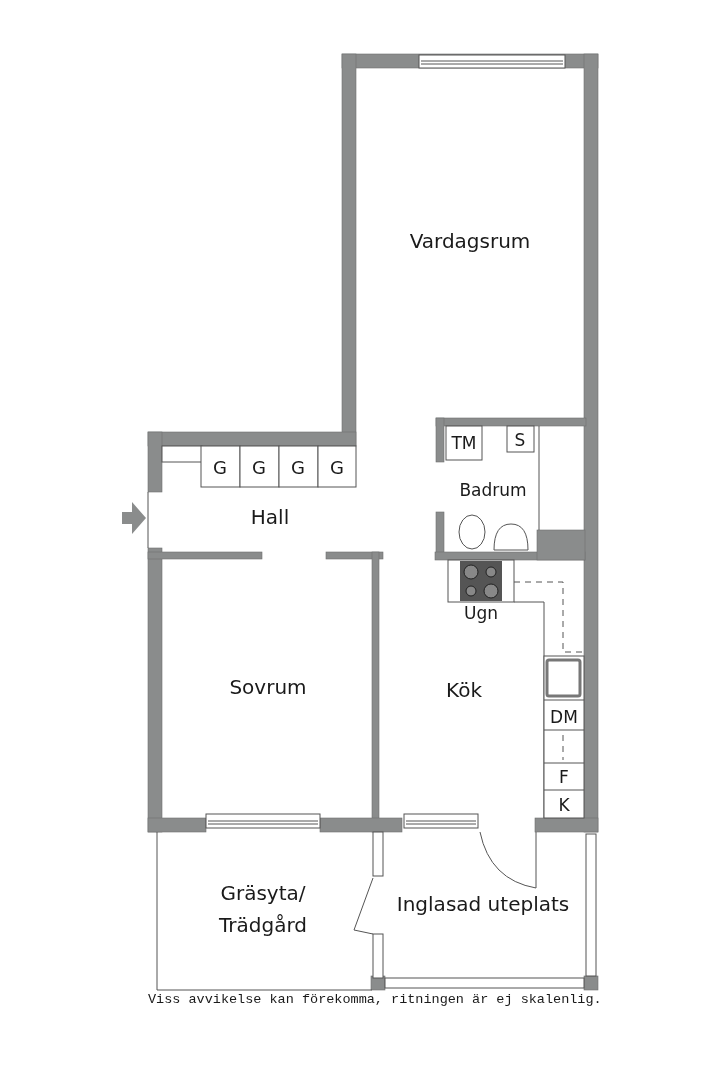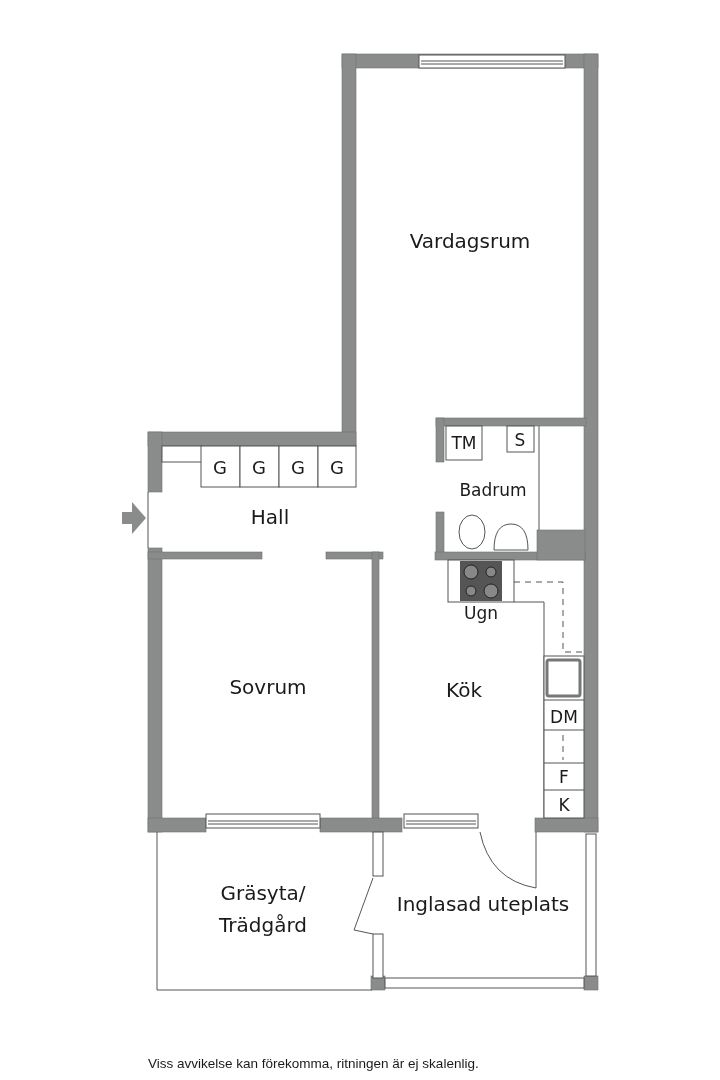--- a/index.html
+++ b/index.html
@@ -2,21 +2,21 @@
 <html><head>
 <meta charset="utf-8">
 <style>
   html,body{margin:0;padding:0;background:#ffffff;}
   body{width:720px;height:1080px;position:relative;overflow:hidden;font-family:"DejaVu Sans","Liberation Sans",sans-serif;}
   #plan{position:absolute;left:0;top:0;}
   .lbl{font-family:"DejaVu Sans","Liberation Sans",sans-serif;fill:#1a1a1a;}
   .room{font-size:20px;}
   .small{font-size:17px;}
   .app{font-size:18px;}
-  .note{position:absolute;left:148px;top:1056px;font-size:13.5px;color:#1a1a1a;font-family:Liberation Sans, sans-serif;}
+  .note{position:absolute;left:148px;top:992px;font-size:13.5px;color:#1a1a1a;font-family:Liberation Mono, monospace;}
 </style>
 </head>
 <body>
 
 <svg id="plan" width="720" height="1080" viewBox="0 0 720 1080" xmlns="http://www.w3.org/2000/svg">
   <g fill="#8a8c8c" stroke="#6e7070" stroke-width="0.6">
 
     <rect x="342" y="54" width="256" height="14"></rect>
     <rect x="342" y="54" width="14" height="392"></rect>
     <rect x="584" y="54" width="14" height="778"></rect>

